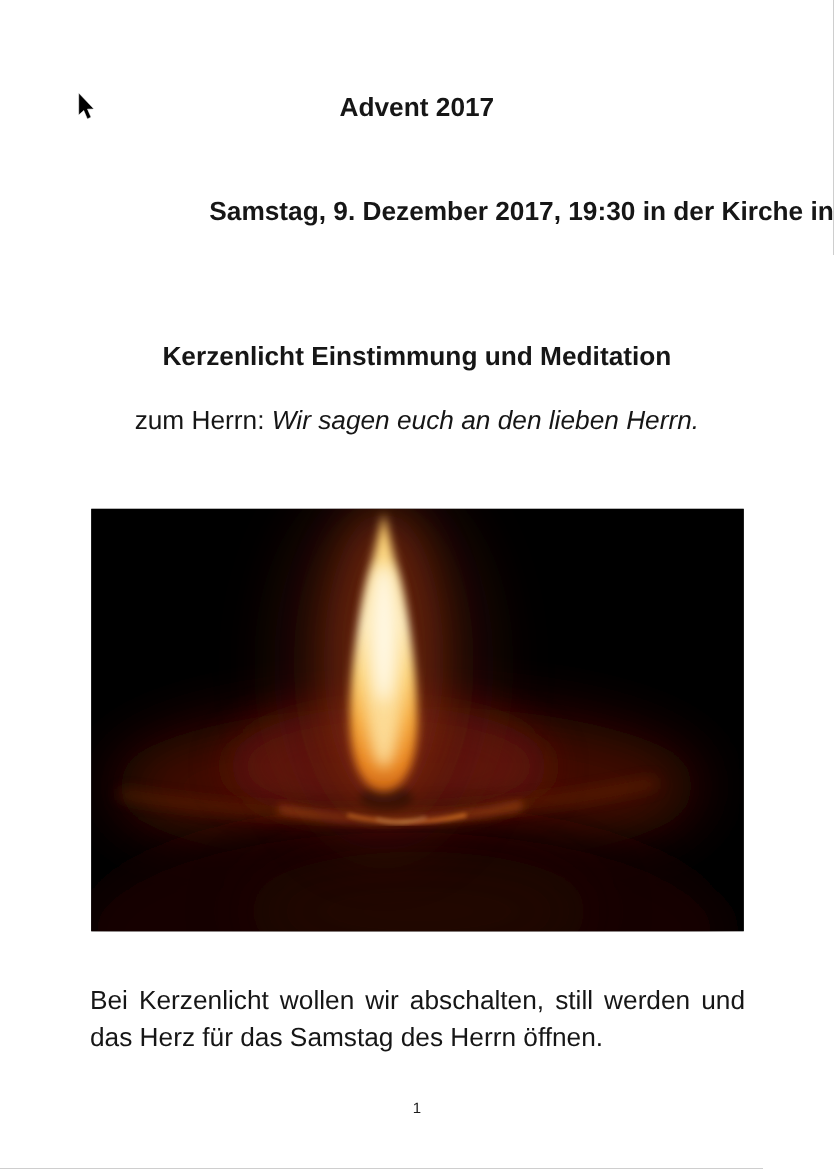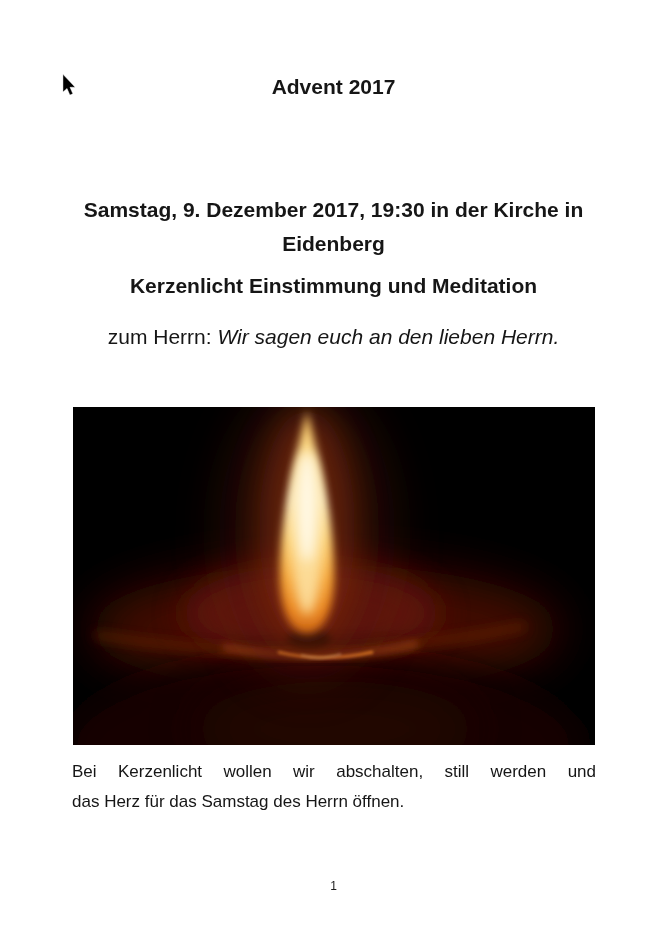--- a/index.html
+++ b/index.html
@@ -11,40 +11,40 @@
     font-family:"Liberation Sans", sans-serif;
     color:#161616;
     margin:0 auto;
   }
   .abs { position:absolute; left:0; right:0; }
   .doc-title {
     top:74px; text-align:center;
     font-size:21px; font-weight:700; line-height:26px;
   }
   .event-heading {
-    top:153px; text-align:center;
-    font-size:21px; font-weight:700; line-height:34px;margin-top:40px;
+    top:153px; text-align:right;
+    font-size:21px; font-weight:700; line-height:34px;
   }
   .section-heading {
     top:273px; text-align:center;
     font-size:21px; font-weight:700; line-height:26px;
   }
   .song-line {
     top:324px; text-align:center;
     font-size:21px; line-height:26px;
   }
   .song-line em { font-style:italic; }
   .photo-frame {
     position:absolute; top:407px; left:73px;
     width:522px; height:338px; background:#000;
     line-height:0;
   }
   .body-par {
-    position:absolute; top:757px; left:72px; width:524px;
-    font-size:17px; line-height:30px;
+    position:absolute; top:786px; left:72px; width:524px;
+    font-size:21px; line-height:30px;
   }
   .body-line-justify { text-align:justify; text-align-last:justify; }
   .body-line-left { text-align:left; }
   .page-number {
     top:879px; text-align:center;
     font-size:12px; line-height:14px; color:#1b1b1b;
   }
   .cursor {
     position:absolute; left:62px; top:74px;
     width:14px; height:22px;
@@ -56,21 +56,20 @@
 <div class="page">
 
   <svg class="cursor" viewBox="0 0 12 20" aria-hidden="true">
     <path d="M0.5,0.3 L0.5,16.4 L4.2,13.1 L6.8,19.2 L9.5,18.0 L6.9,12.1 L11.6,12.0 Z" fill="#000000" stroke="#ffffff" stroke-width="0.4"></path>
   </svg>
 
   <div class="abs doc-title">Advent 2017</div>
 
   <div class="abs event-heading">
     <div>Samstag, 9. Dezember 2017, 19:30 in der Kirche in</div>
-    <div>Eidenberg</div>
   </div>
 
   <div class="abs section-heading">Kerzenlicht Einstimmung und Meditation</div>
 
   <div class="abs song-line"><span>zum Herrn: </span><em>Wir sagen euch an den lieben Herrn.</em></div>
 
   <div class="photo-frame">
     <svg width="522" height="338" viewBox="0 0 522 338" role="img">
       <defs>
         <filter id="b2" x="-60%" y="-60%" width="220%" height="220%">

